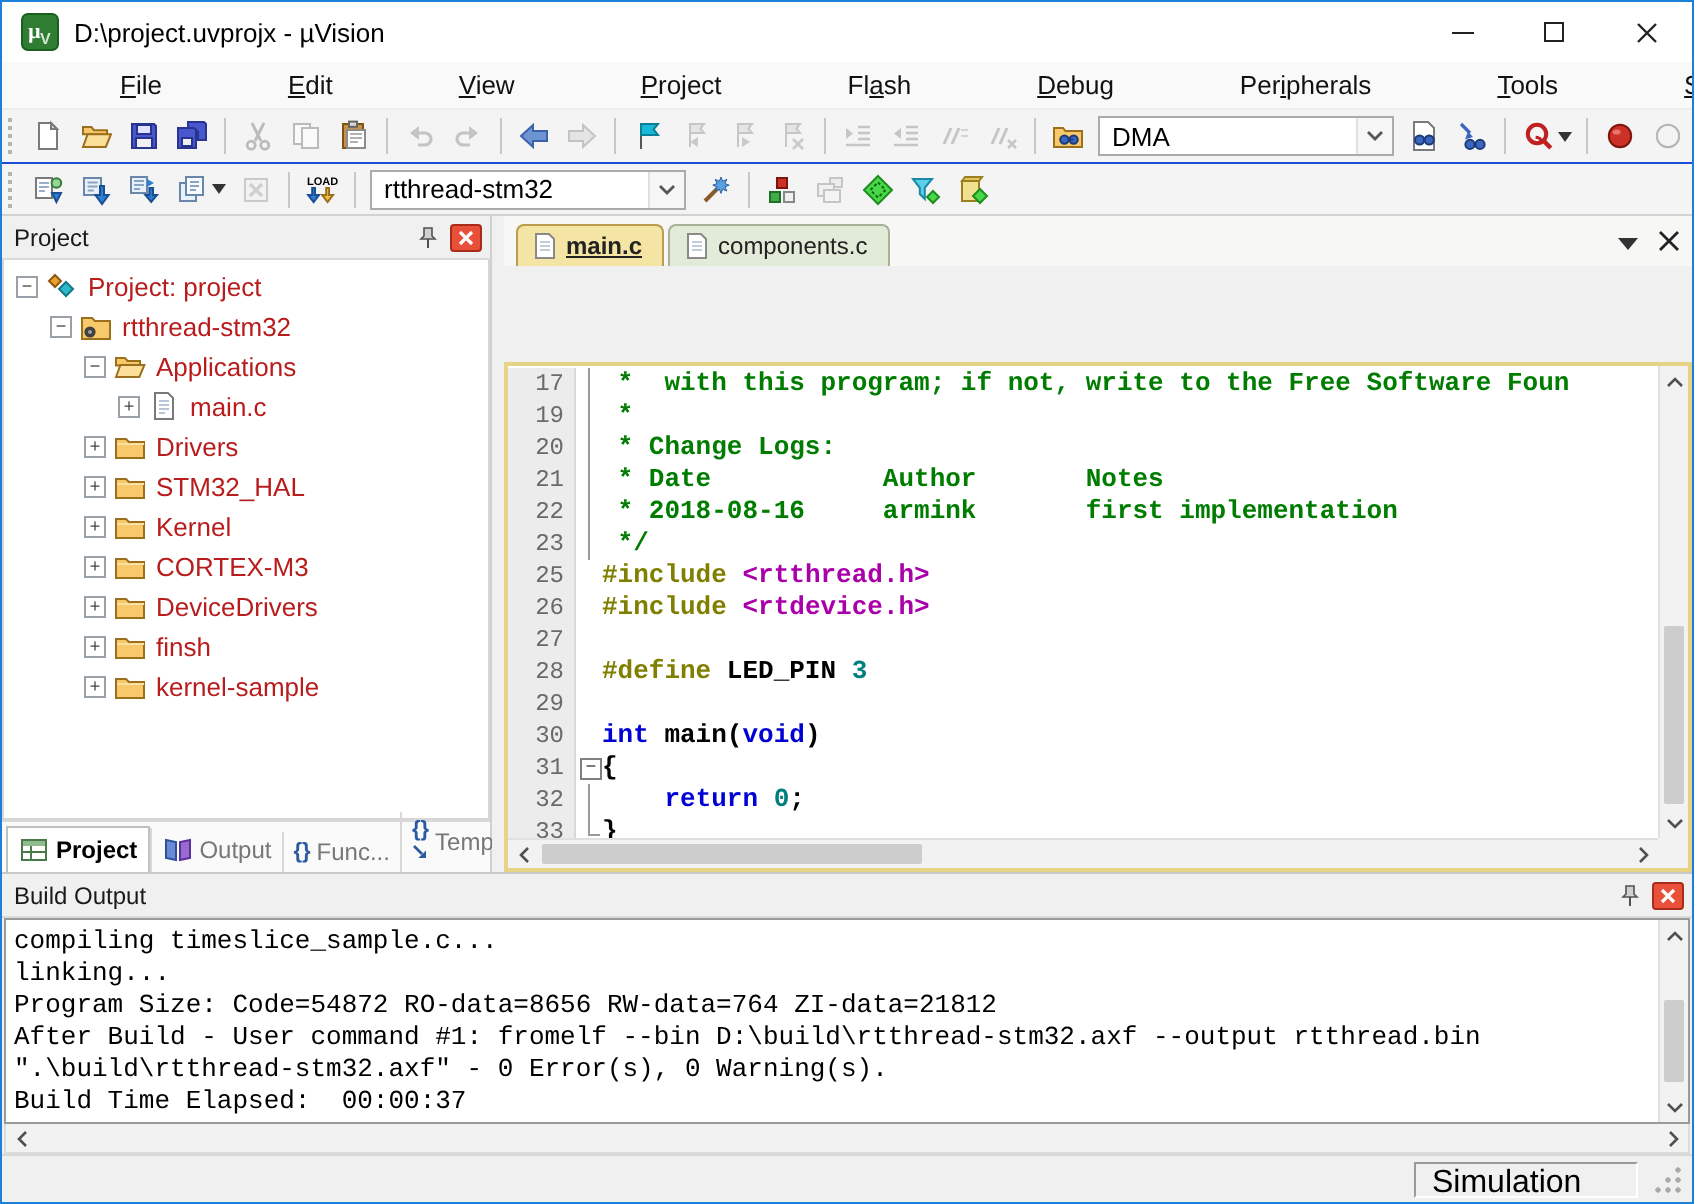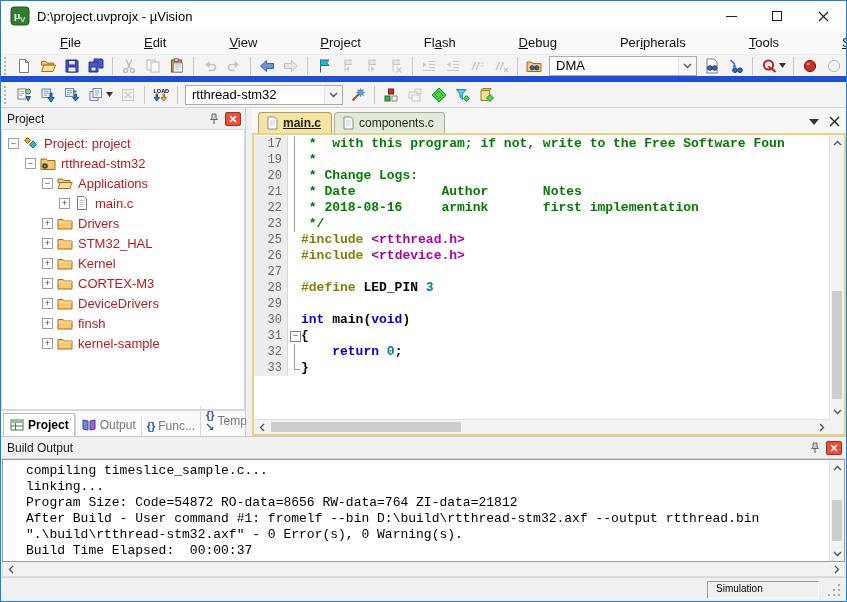--- a/index.html
+++ b/index.html
@@ -15,21 +15,21 @@
   .glyph-min { width:11px; height:1px; background:#222; }
   .glyph-max { width:10px; height:10px; border:1px solid #222; }
 
   
   .menubar { height:24px; background:#f9f9f9; display:flex; align-items:center; padding-left:4px; font-size:13px; flex:none; border-bottom:1px solid #ececec; }
   .menu-item { padding:3px 8px; color:#111; cursor:default;margin-left:47px; }
   .menu-item u { text-decoration:underline; }
 
   
   .toolbar { display:flex; align-items:center; background:#f4f4f4; flex:none; overflow:hidden; }
-  .tb1 { height:27px; border-bottom:6px solid #1d4ed8; }
+  .tb1 { height:27px; border-bottom:1px solid #1d4ed8; }
   .tb2 { height:26px; border-bottom:1px solid #d2d2d2; }
   .tb-grip { width:3px; height:18px; border-left:2px dotted #b4b4b4; margin:0 5px 0 3px; flex:none; }
   .tb-btn { width:24px; height:22px; display:flex; align-items:center; justify-content:center; flex:none; }
   .tb-btn.with-caret { width:32px; }
   .tb-btn.disabled { filter:grayscale(1) opacity(.55); }
   .tb-ic { display:flex; }
   .tb-caret { display:flex; margin-left:2px; }
   .tb-sep { width:1px; height:18px; background:#c8c8c8; margin:0 4px; flex:none; }
   .tb-combo { height:20px; background:#fff; border:1px solid #ababab; display:flex; align-items:center; font-size:13px; margin:0 3px; flex:none; }
   .combo-val { padding-left:6px; flex:1; color:#000; }
@@ -59,21 +59,21 @@
 
   
   .editor { flex:1; display:flex; flex-direction:column; min-width:0; }
   .tabstrip { height:25px; background:#f7f7f5; display:flex; align-items:flex-end; padding-left:6px; flex:none; position:relative; }
   .etab { display:flex; align-items:center; gap:4px; height:21px; padding:0 10px 0 7px; font-size:12px; border:1px solid #a8b098; border-bottom:none; border-radius:4px 4px 0 0; background:#e2ead8; color:#222; margin-right:2px; }
   .etab.active { background:#f4e5a5; border-color:#bb9c4e; font-weight:bold; }
   .etab.active .etab-label { text-decoration:underline; }
   .tabstrip-controls { position:absolute; right:6px; top:5px; display:flex; gap:10px; align-items:center; }
   .tab-drop { width:0; height:0; border-left:5px solid transparent; border-right:5px solid transparent; border-top:6px solid #333; }
 
-  .code-wrap { flex:1; position:relative; border:2px solid #e6d385; border-top-width:2px; background:#fff; overflow:hidden; }
+  .code-wrap { flex:1; position:relative; border:2px solid #e6d385; border-top-width:2px; background:#fff; overflow:hidden;margin-top:48px; }
   .code-rows { position:absolute; left:0; top:0; right:15px; bottom:15px; overflow:hidden; background:#fff; padding-top:1px; }
   .code-line { display:flex; height:16px; line-height:16px; }
   .gutter { width:34px; background:#ececec; border-right:1px solid #d8d8d8; color:#6a6a6a; font:12px/16px "Liberation Mono",monospace; text-align:right; padding-right:5px; flex:none; }
   .fold { width:13px; flex:none; position:relative; }
   .fold-mid::before { content:""; position:absolute; left:6px; top:0; bottom:0; border-left:1px solid #9a9a9a; }
   .fold-end::before { content:""; position:absolute; left:6px; top:0; height:9px; width:5px; border-left:1px solid #9a9a9a; border-bottom:1px solid #9a9a9a; }
   .fold-open::before { content:"\2212"; position:absolute; left:2px; top:3px; width:9px; height:9px; border:1px solid #808080; background:#fff; font:9px/8px "Liberation Mono",monospace; text-align:center; color:#333; }
   .code-text { font:bold 13px/16px "Liberation Mono",monospace; white-space:pre; }
   .c-com { color:#007d00; } .c-pp { color:#7f7f00; } .c-str { color:#aa00aa; }
   .c-kw { color:#0000d4; } .c-num { color:#007f7f; } .c-pl { color:#000; }
@@ -84,29 +84,29 @@
   .scroll-corner { position:absolute; right:0; bottom:0; width:15px; height:15px; background:#f2f2f2; }
   .sc-btn { position:absolute; width:15px; height:15px; display:flex; align-items:center; justify-content:center; }
   .vscroll .up { top:0; } .vscroll .down { bottom:0; }
   .hscroll .left { left:0; } .hscroll .right { right:0; }
   .v-thumb { position:absolute; left:2px; right:2px; background:#cdcdcd; border-radius:1px; }
   .h-thumb { position:absolute; top:2px; bottom:2px; background:#cdcdcd; border-radius:1px; }
 
   
   .build-panel { height:141px; display:flex; flex-direction:column; flex:none; background:#f0f0f0; border-top:1px solid #c8c8c8; }
   .build-body { flex:1; position:relative; background:#fff; border:1px solid #9a9a9a; margin:0 1px; overflow:hidden; }
-  .build-lines { position:absolute; inset:0 15px 0 0; padding:3px 4px; overflow:hidden;margin-left:19px; }
+  .build-lines { position:absolute; inset:0 15px 0 0; padding:3px 4px; overflow:hidden; }
   .build-line { font:13px/16px "Liberation Mono",monospace; color:#000; white-space:pre; }
   .build-vscroll { position:absolute; top:0; right:0; bottom:0; width:15px; background:#f2f2f2; border-left:1px solid #e0e0e0; }
   .build-hscroll { height:15px; background:#f2f2f2; position:relative; flex:none; margin:0 1px; border:1px solid #dcdcdc; border-top:none; }
 
   
   .statusbar { height:24px; background:#f0f0f0; border-top:1px solid #d8d8d8; display:flex; align-items:center; padding:0 2px; flex:none; }
   .sb-fill { flex:1; }
-  .sb-cell { width:112px; height:18px; border:1px solid; border-color:#9a9a9a #fff #fff #9a9a9a; font-size:10px; color:#000; padding:1px 0 0 8px; }
+  .sb-cell { width:112px; height:18px; border:1px solid; border-color:#9a9a9a #fff #fff #9a9a9a; font-size:16px; color:#000; padding:1px 0 0 8px; }
   .sb-grip { width:22px; height:18px; margin-left:3px; background:
      radial-gradient(circle at 17px 14px,#aaa 1.2px,transparent 1.5px),
      radial-gradient(circle at 12px 14px,#aaa 1.2px,transparent 1.5px),
      radial-gradient(circle at 17px 9px,#aaa 1.2px,transparent 1.5px),
      radial-gradient(circle at 7px 14px,#aaa 1.2px,transparent 1.5px),
      radial-gradient(circle at 12px 9px,#aaa 1.2px,transparent 1.5px),
      radial-gradient(circle at 17px 4px,#aaa 1.2px,transparent 1.5px); }
 </style>
 </head>
 <body>

